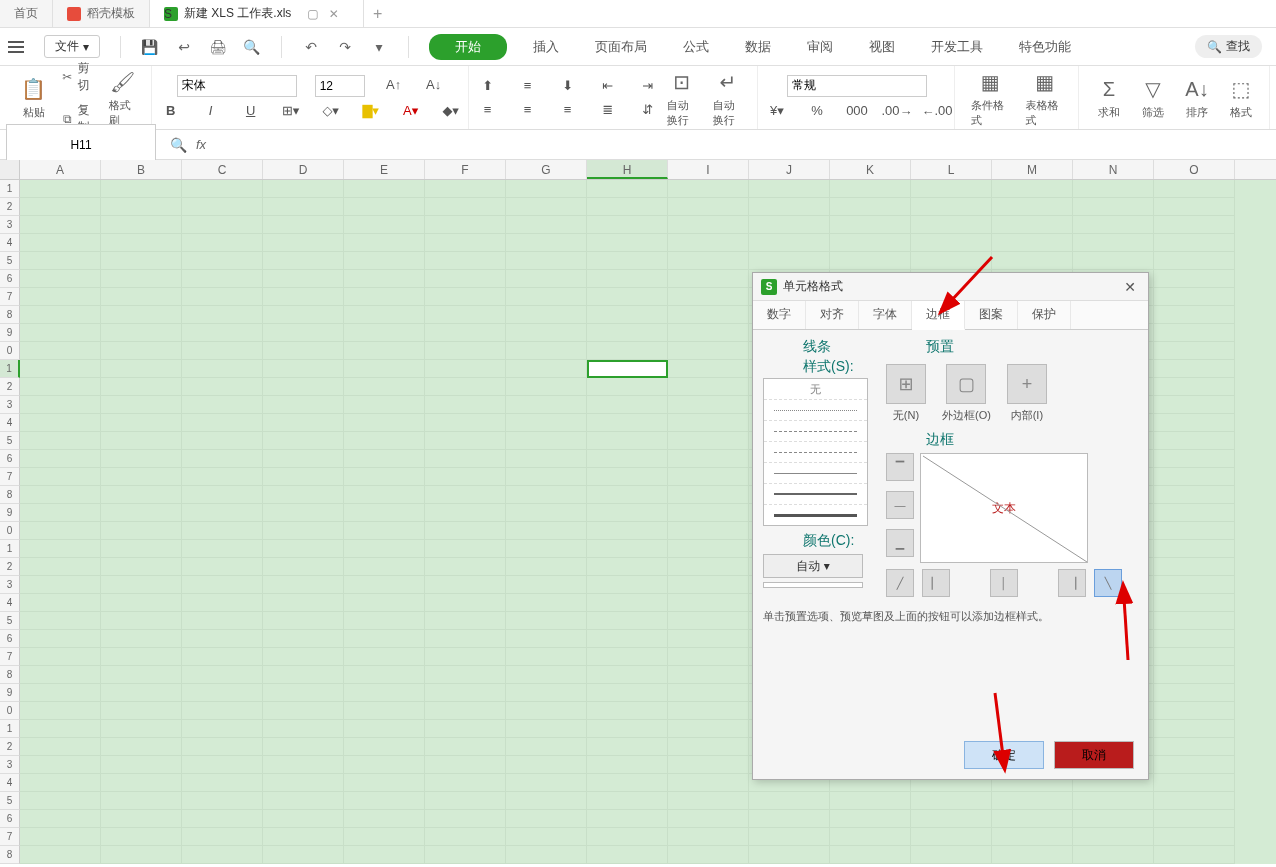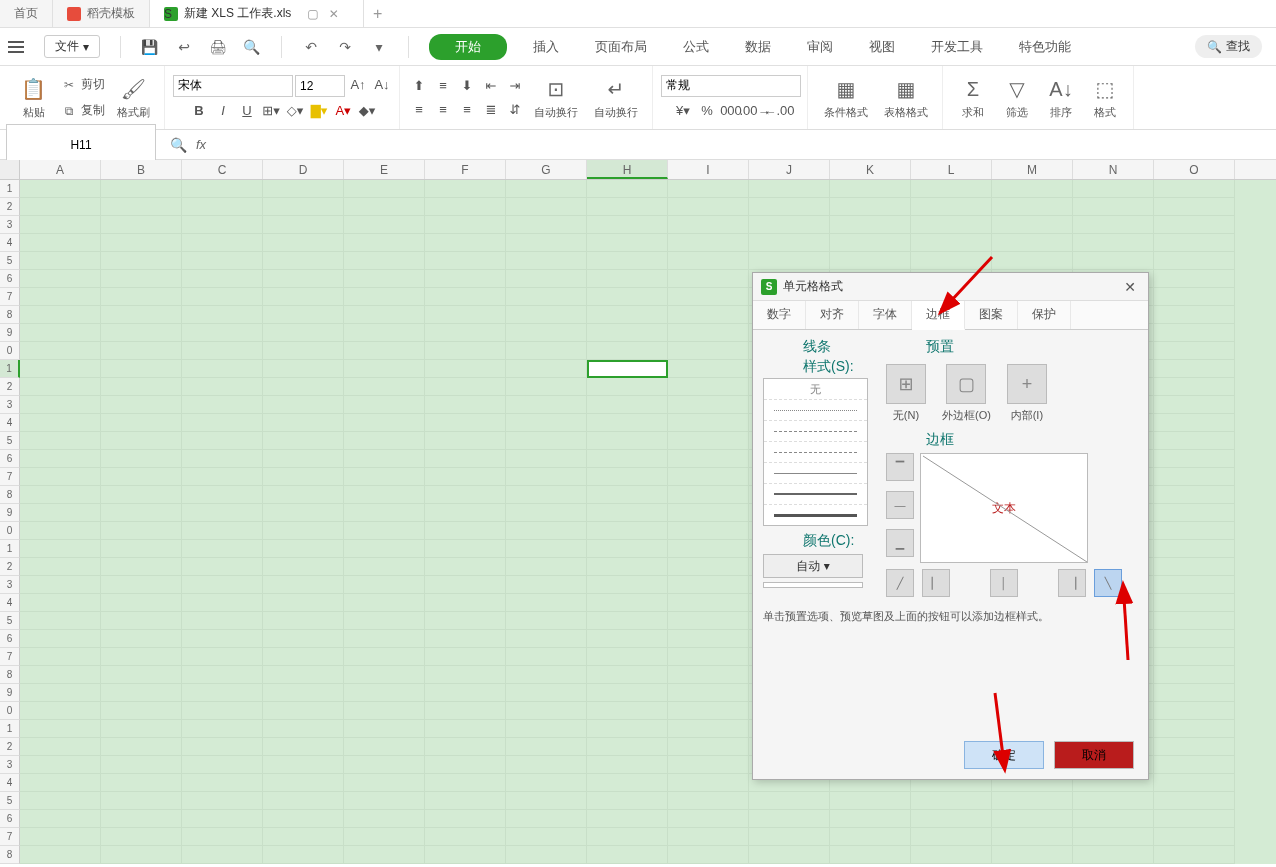--- a/index.html
+++ b/index.html
@@ -30,21 +30,21 @@
 
 .ribbon { height: 64px; border-bottom: 1px solid #ddd; display: flex; align-items: center; padding: 0 6px; gap: 2px; }
 .rgrp { display: flex; align-items: center; height: 100%; padding: 0 6px; border-right: 1px solid #eee; }
 .rcol { display: flex; flex-direction: column; gap: 4px; align-items: center; justify-content: center; }
 .rcol.small { font-size: 11px; }
 .rbtn { display: flex; align-items: center; gap: 3px; padding: 2px 4px; font-size: 12px; color: #555; cursor: pointer; }
 .ricon { width: 18px; height: 18px; display: inline-flex; align-items: center; justify-content: center; color: #666; }
 .ricon.big { width: 28px; height: 28px; font-size: 20px; }
 .font-select { width: 120px; height: 22px; border: 1px solid #ccc; font-size: 12px; padding: 0 4px; }
 .size-select { width: 50px; height: 22px; border: 1px solid #ccc; font-size: 12px; padding: 0 4px; }
-.btnrow { display: flex; gap: 2px; }
+.btnrow { display: flex; gap: 18px; }
 .sqbtn { width: 22px; height: 20px; display: inline-flex; align-items: center; justify-content: center; color: #555; cursor: pointer; font-size: 13px; }
 .bigbtn { display: flex; flex-direction: column; align-items: center; gap: 2px; padding: 2px 8px; font-size: 11px; color: #555; cursor: pointer; }
 .num-select { width: 140px; height: 22px; border: 1px solid #ccc; font-size: 12px; padding: 0 4px; }
 
 
 .formulabar { height: 30px; border-bottom: 1px solid #ddd; display: flex; align-items: center; }
 .namebox { width: 150px; height: 16px; border: 1px solid #ccc; margin: 0 6px; text-align: center; font-size: 12px; padding: 20px; }
 .fx-area { display: flex; align-items: center; gap: 8px; padding: 0 8px; }
 .fx-icon { color: #666; font-style: italic; font-size: 13px; }
 

